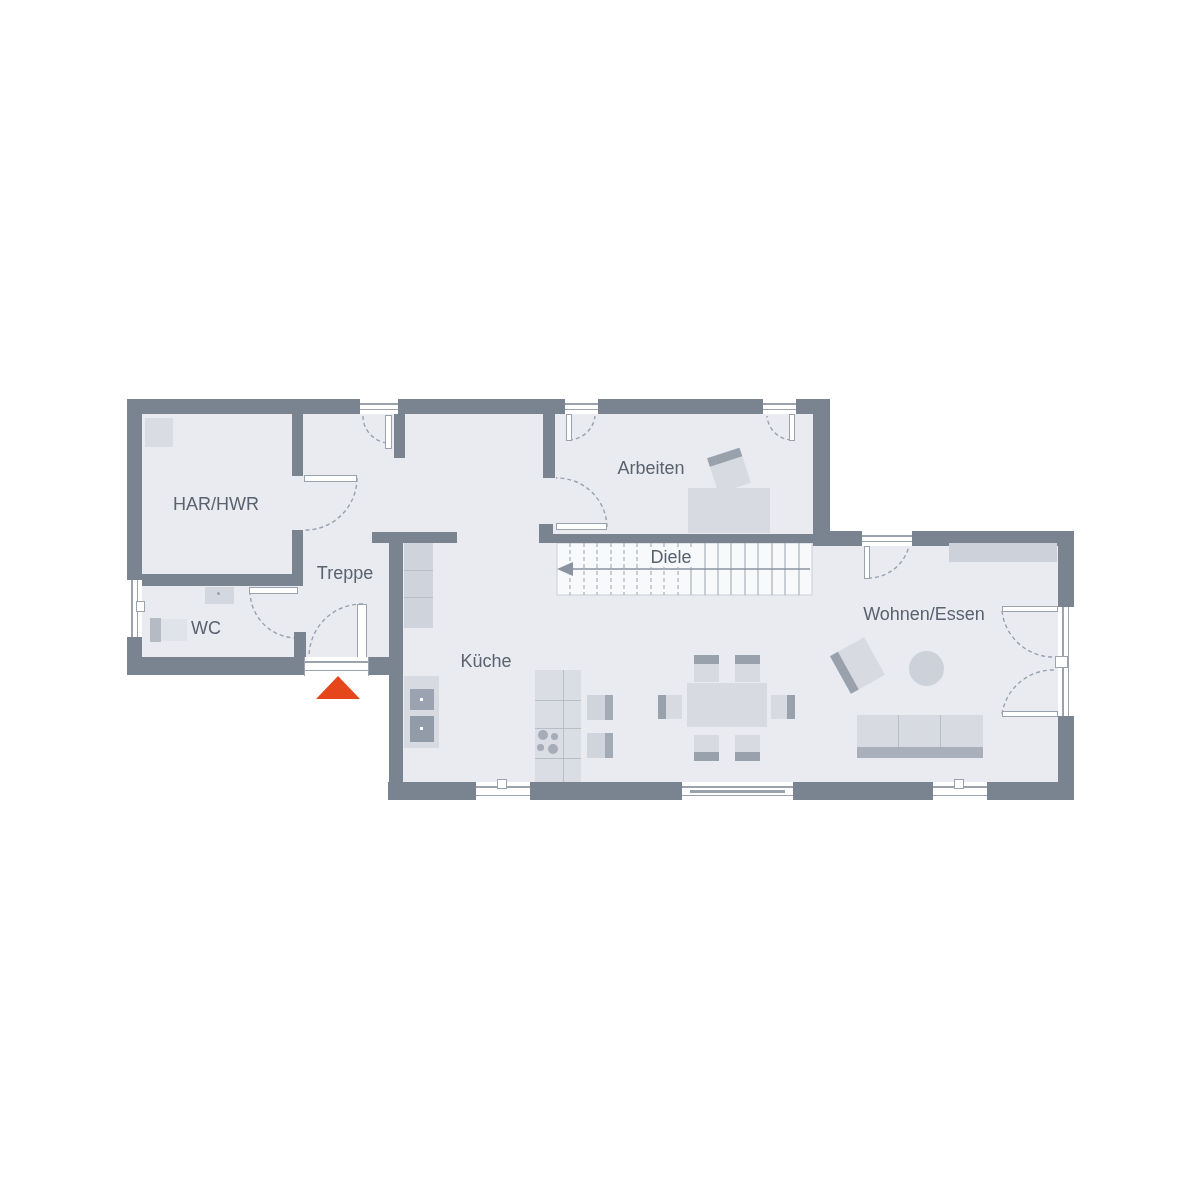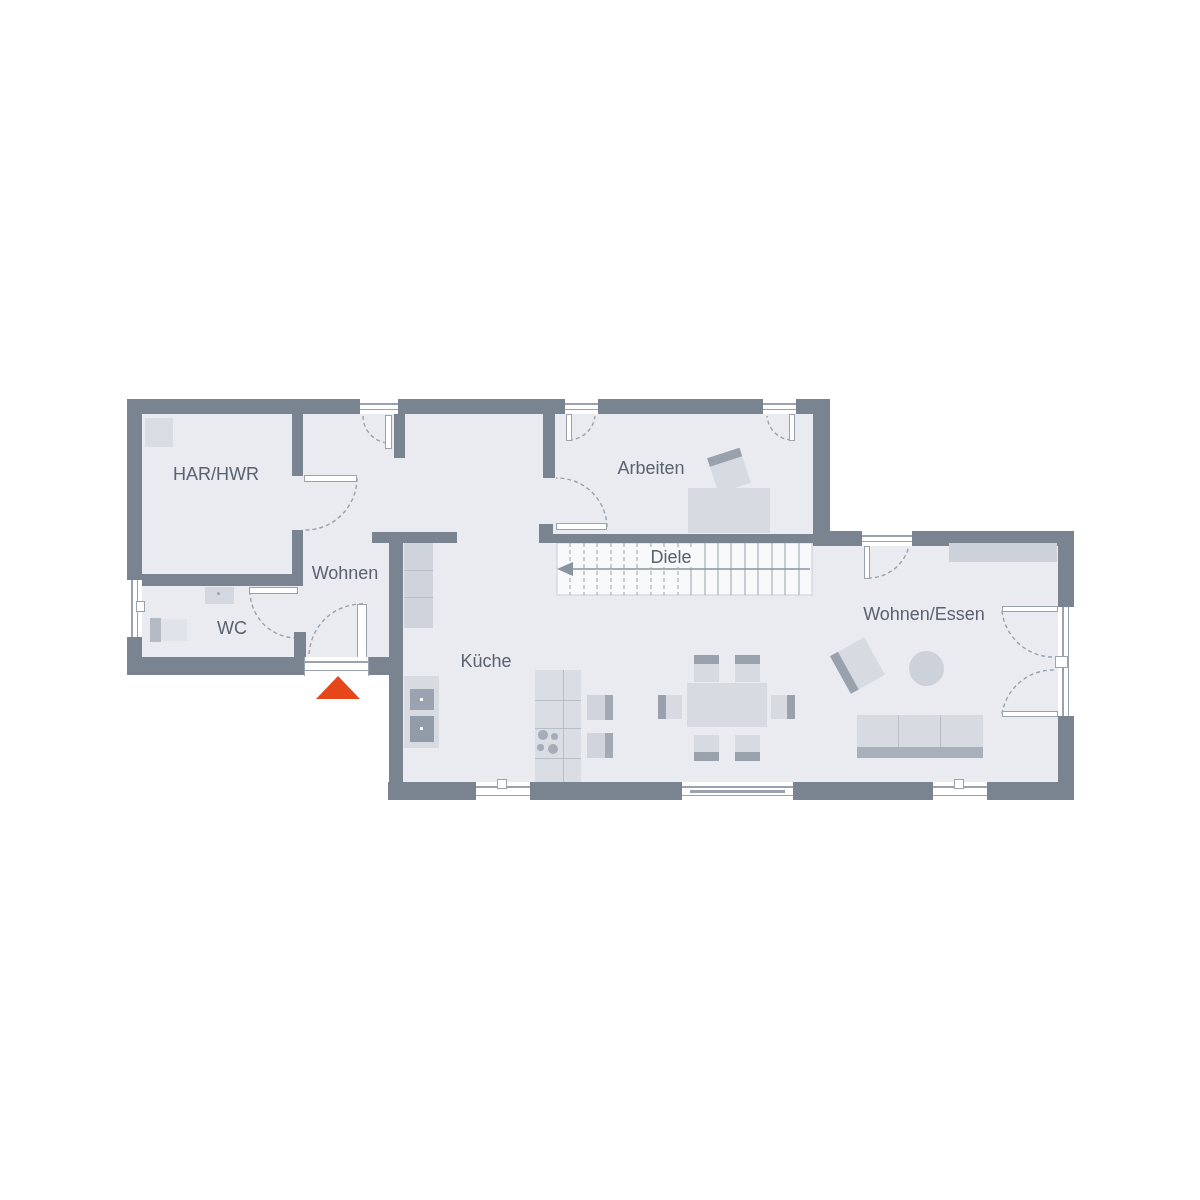--- a/index.html
+++ b/index.html
@@ -203,21 +203,21 @@
   </div>
   <div class="furnsoft" style="left:909px;top:651px;width:35px;height:35px;border-radius:50%;"></div>
   <div class="furn" style="left:857px;top:715px;width:126px;height:43px;">
     <div class="thin" style="left:41px;top:0;width:1px;height:32px;"></div>
     <div class="thin" style="left:83px;top:0;width:1px;height:32px;"></div>
     <div class="abs" style="left:0;top:32px;width:100%;height:11px;background:#A9B0BB;"></div>
   </div>
 
   <div class="triangle" style="left:316px;top:676px;"></div>
 
-  <div class="label" style="left:216px;top:474px;">HAR/HWR</div>
-  <div class="label" style="left:232px;top:628px;text-align:right;">WC</div>
-  <div class="label" style="left:345px;top:573px;">Wohnen</div>
+  <div class="label" style="left:216px;top:504px;">HAR/HWR</div>
+  <div class="label" style="left:206px;top:628px;text-align:right;">WC</div>
+  <div class="label" style="left:345px;top:573px;">Treppe</div>
   <div class="label" style="left:651px;top:468px;">Arbeiten</div>
   <div class="label onstair" style="left:671px;top:557px;">Diele</div>
   <div class="label" style="left:486px;top:661px;">Küche</div>
   <div class="label" style="left:924px;top:614px;">Wohnen/Essen</div>
 
 </div>
 
 </body></html>

